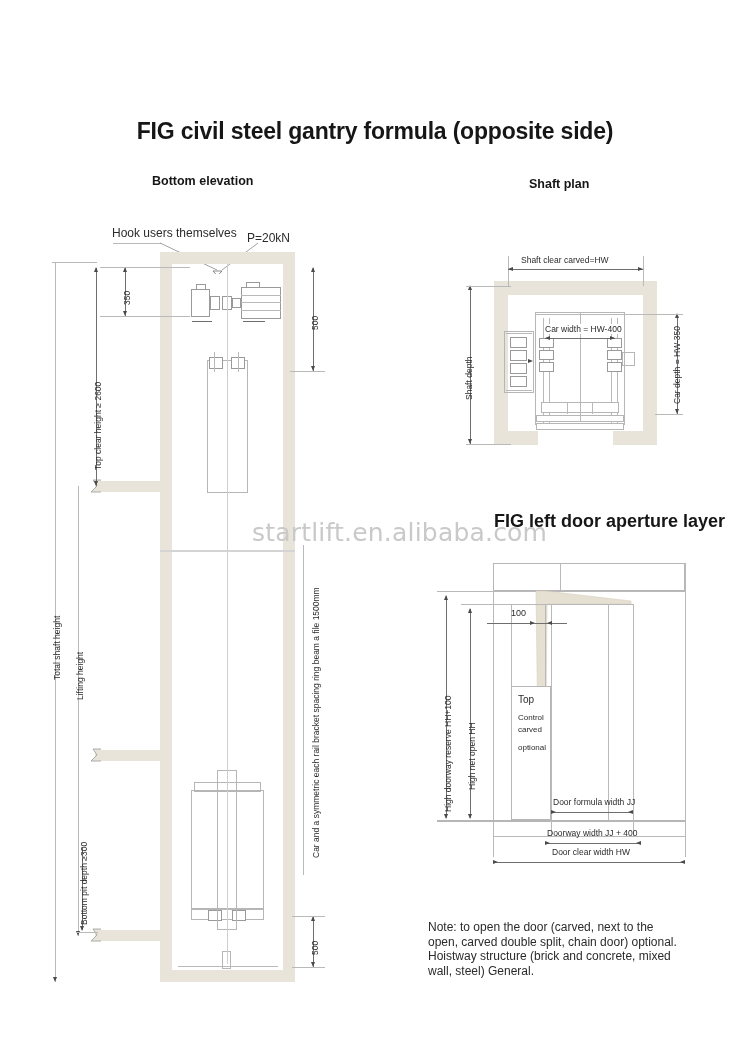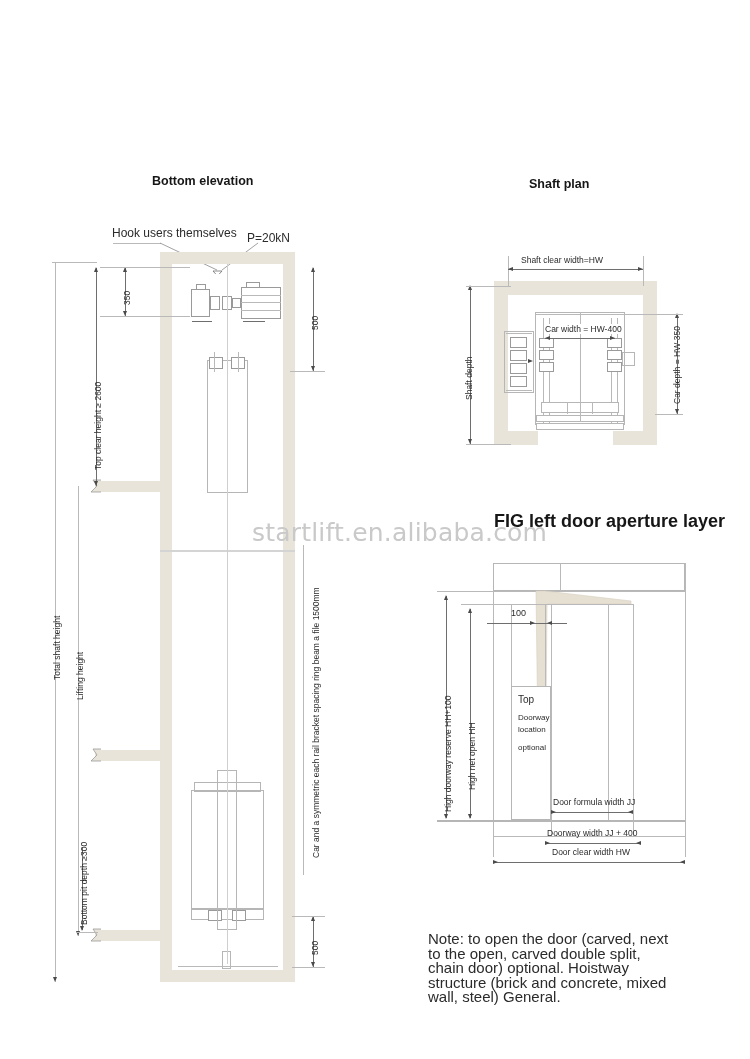--- a/index.html
+++ b/index.html
@@ -28,34 +28,35 @@
   .ln-dk{background:#6e6e6e;}
   .box{position:absolute;border:1px solid #9a9a9a;box-sizing:border-box;background:transparent;}
   .box-lt{border-color:#b6b6b6;}
   .fillw{background:#ffffff;}
 
   
   .dim{position:absolute;font-size:8.5px;color:#2b2b2b;white-space:nowrap;
        font-family:"Liberation Sans",sans-serif;}
   .dim-v{transform-origin:0 0;transform:rotate(-90deg);}
   .lead{position:absolute;font-size:12px;color:#2b2b2b;white-space:nowrap;}
-  .note{position:absolute;font-size:15px;line-height:14.5px;color:#2b2b2b;width:250px;margin-top:12px;}
+  .note{position:absolute;font-size:12px;line-height:14.5px;color:#2b2b2b;width:250px;}
 
   
   .ah{position:absolute;width:0;height:0;}
   .ah-u{border-left:2.5px solid transparent;border-right:2.5px solid transparent;border-bottom:5px solid #4a4a4a;}
   .ah-d{border-left:2.5px solid transparent;border-right:2.5px solid transparent;border-top:5px solid #4a4a4a;}
   .ah-l{border-top:2.5px solid transparent;border-bottom:2.5px solid transparent;border-right:5px solid #4a4a4a;}
   .ah-r{border-top:2.5px solid transparent;border-bottom:2.5px solid transparent;border-left:5px solid #4a4a4a;}
 </style>
 </head>
 <body>
 
 <div class="page">
 
+  <div id="main-title">FIG civil steel gantry formula (opposite side)</div>
   <div id="sub-elev">Bottom elevation</div>
   <div id="sub-plan">Shaft  plan</div>
   <div id="sub-door">FIG left door aperture layer</div>
 
   <div>
 
     <div class="lead" style="left:112px;top:226px;">Hook users themselves</div>
     <div class="lead" style="left:247px;top:231px;">P=20kN</div>
 
     <div class="ln ln-h ln-thin" style="left:113px;top:243px;width:48px;"></div>
@@ -198,21 +199,21 @@
     <div class="box box-lt fillw" style="left:536px;top:423px;width:88px;height:7px;"></div>
     <div class="ln ln-v ln-thin" style="left:567px;top:402px;height:12px;"></div>
     <div class="ln ln-v ln-thin" style="left:592px;top:402px;height:12px;"></div>
     <div class="ln ln-v ln-thin" style="left:580px;top:312px;height:110px;"></div>
 
     <div class="ln ln-v ln-thin" style="left:508px;top:256px;height:30px;"></div>
     <div class="ln ln-v ln-thin" style="left:643px;top:256px;height:30px;"></div>
     <div class="ln ln-h ln-dk" style="left:508px;top:269px;width:135px;"></div>
     <div class="ah ah-l" style="left:508px;top:266.5px;"></div>
     <div class="ah ah-r" style="left:638px;top:266.5px;"></div>
-    <div class="dim" style="left:521px;top:255px;">Shaft clear width=HW</div>
+    <div class="dim" style="left:521px;top:255px;">Shaft clear carved=HW</div>
 
     <div class="ln ln-h ln-dk" style="left:545px;top:338px;width:70px;"></div>
     <div class="ah ah-l" style="left:545px;top:335.5px;"></div>
     <div class="ah ah-r" style="left:610px;top:335.5px;"></div>
     <div class="dim" style="left:544px;top:324px;background:#fff;padding:0 1px;">Car width = HW-400</div>
     <div class="ln ln-h ln-thin" style="left:535px;top:314px;width:130px;"></div>
 
     <div class="ln ln-v ln-dk" style="left:470px;top:286px;height:158px;"></div>
     <div class="ah ah-u" style="left:467.5px;top:285px;"></div>
     <div class="ah ah-d" style="left:467.5px;top:439px;"></div>
@@ -245,22 +246,22 @@
 
     <div class="ln ln-v ln-thin" style="left:545px;top:604px;height:216px;"></div>
     <div class="ln ln-v ln-thin" style="left:551px;top:604px;height:216px;"></div>
     <div class="ln ln-v ln-thin" style="left:608px;top:604px;height:216px;"></div>
     <div class="ln ln-v ln-thin" style="left:633px;top:604px;height:216px;"></div>
     <div class="ln ln-h ln-thin" style="left:461px;top:604px;width:172px;"></div>
     <div class="ln ln-v ln-thin" style="left:511px;top:604px;height:216px;"></div>
 
     <div class="box box-lt fillw" style="left:511px;top:686px;width:40px;height:134px;"></div>
     <div class="dim" style="left:518px;top:694px;font-size:10px;">Top</div>
-    <div class="dim" style="left:518px;top:713px;font-size:8px;">Doorway</div>
-    <div class="dim" style="left:518px;top:725px;font-size:8px;">location</div>
+    <div class="dim" style="left:518px;top:713px;font-size:8px;">Control</div>
+    <div class="dim" style="left:518px;top:725px;font-size:8px;">carved</div>
     <div class="dim" style="left:518px;top:743px;font-size:8px;">optional</div>
 
     <div class="ln ln-h ln-dk" style="left:437px;top:820px;width:248px;height:2px;background:#b6b6b6;"></div>
 
     <div class="ln ln-h ln-dk" style="left:487px;top:623px;width:80px;"></div>
     <div class="ah ah-r" style="left:530px;top:620.5px;"></div>
     <div class="ah ah-l" style="left:547px;top:620.5px;"></div>
     <div class="dim" style="left:511px;top:608px;font-size:9px;">100</div>
 
     <div class="ln ln-v ln-dk" style="left:446px;top:596px;height:222px;"></div>

